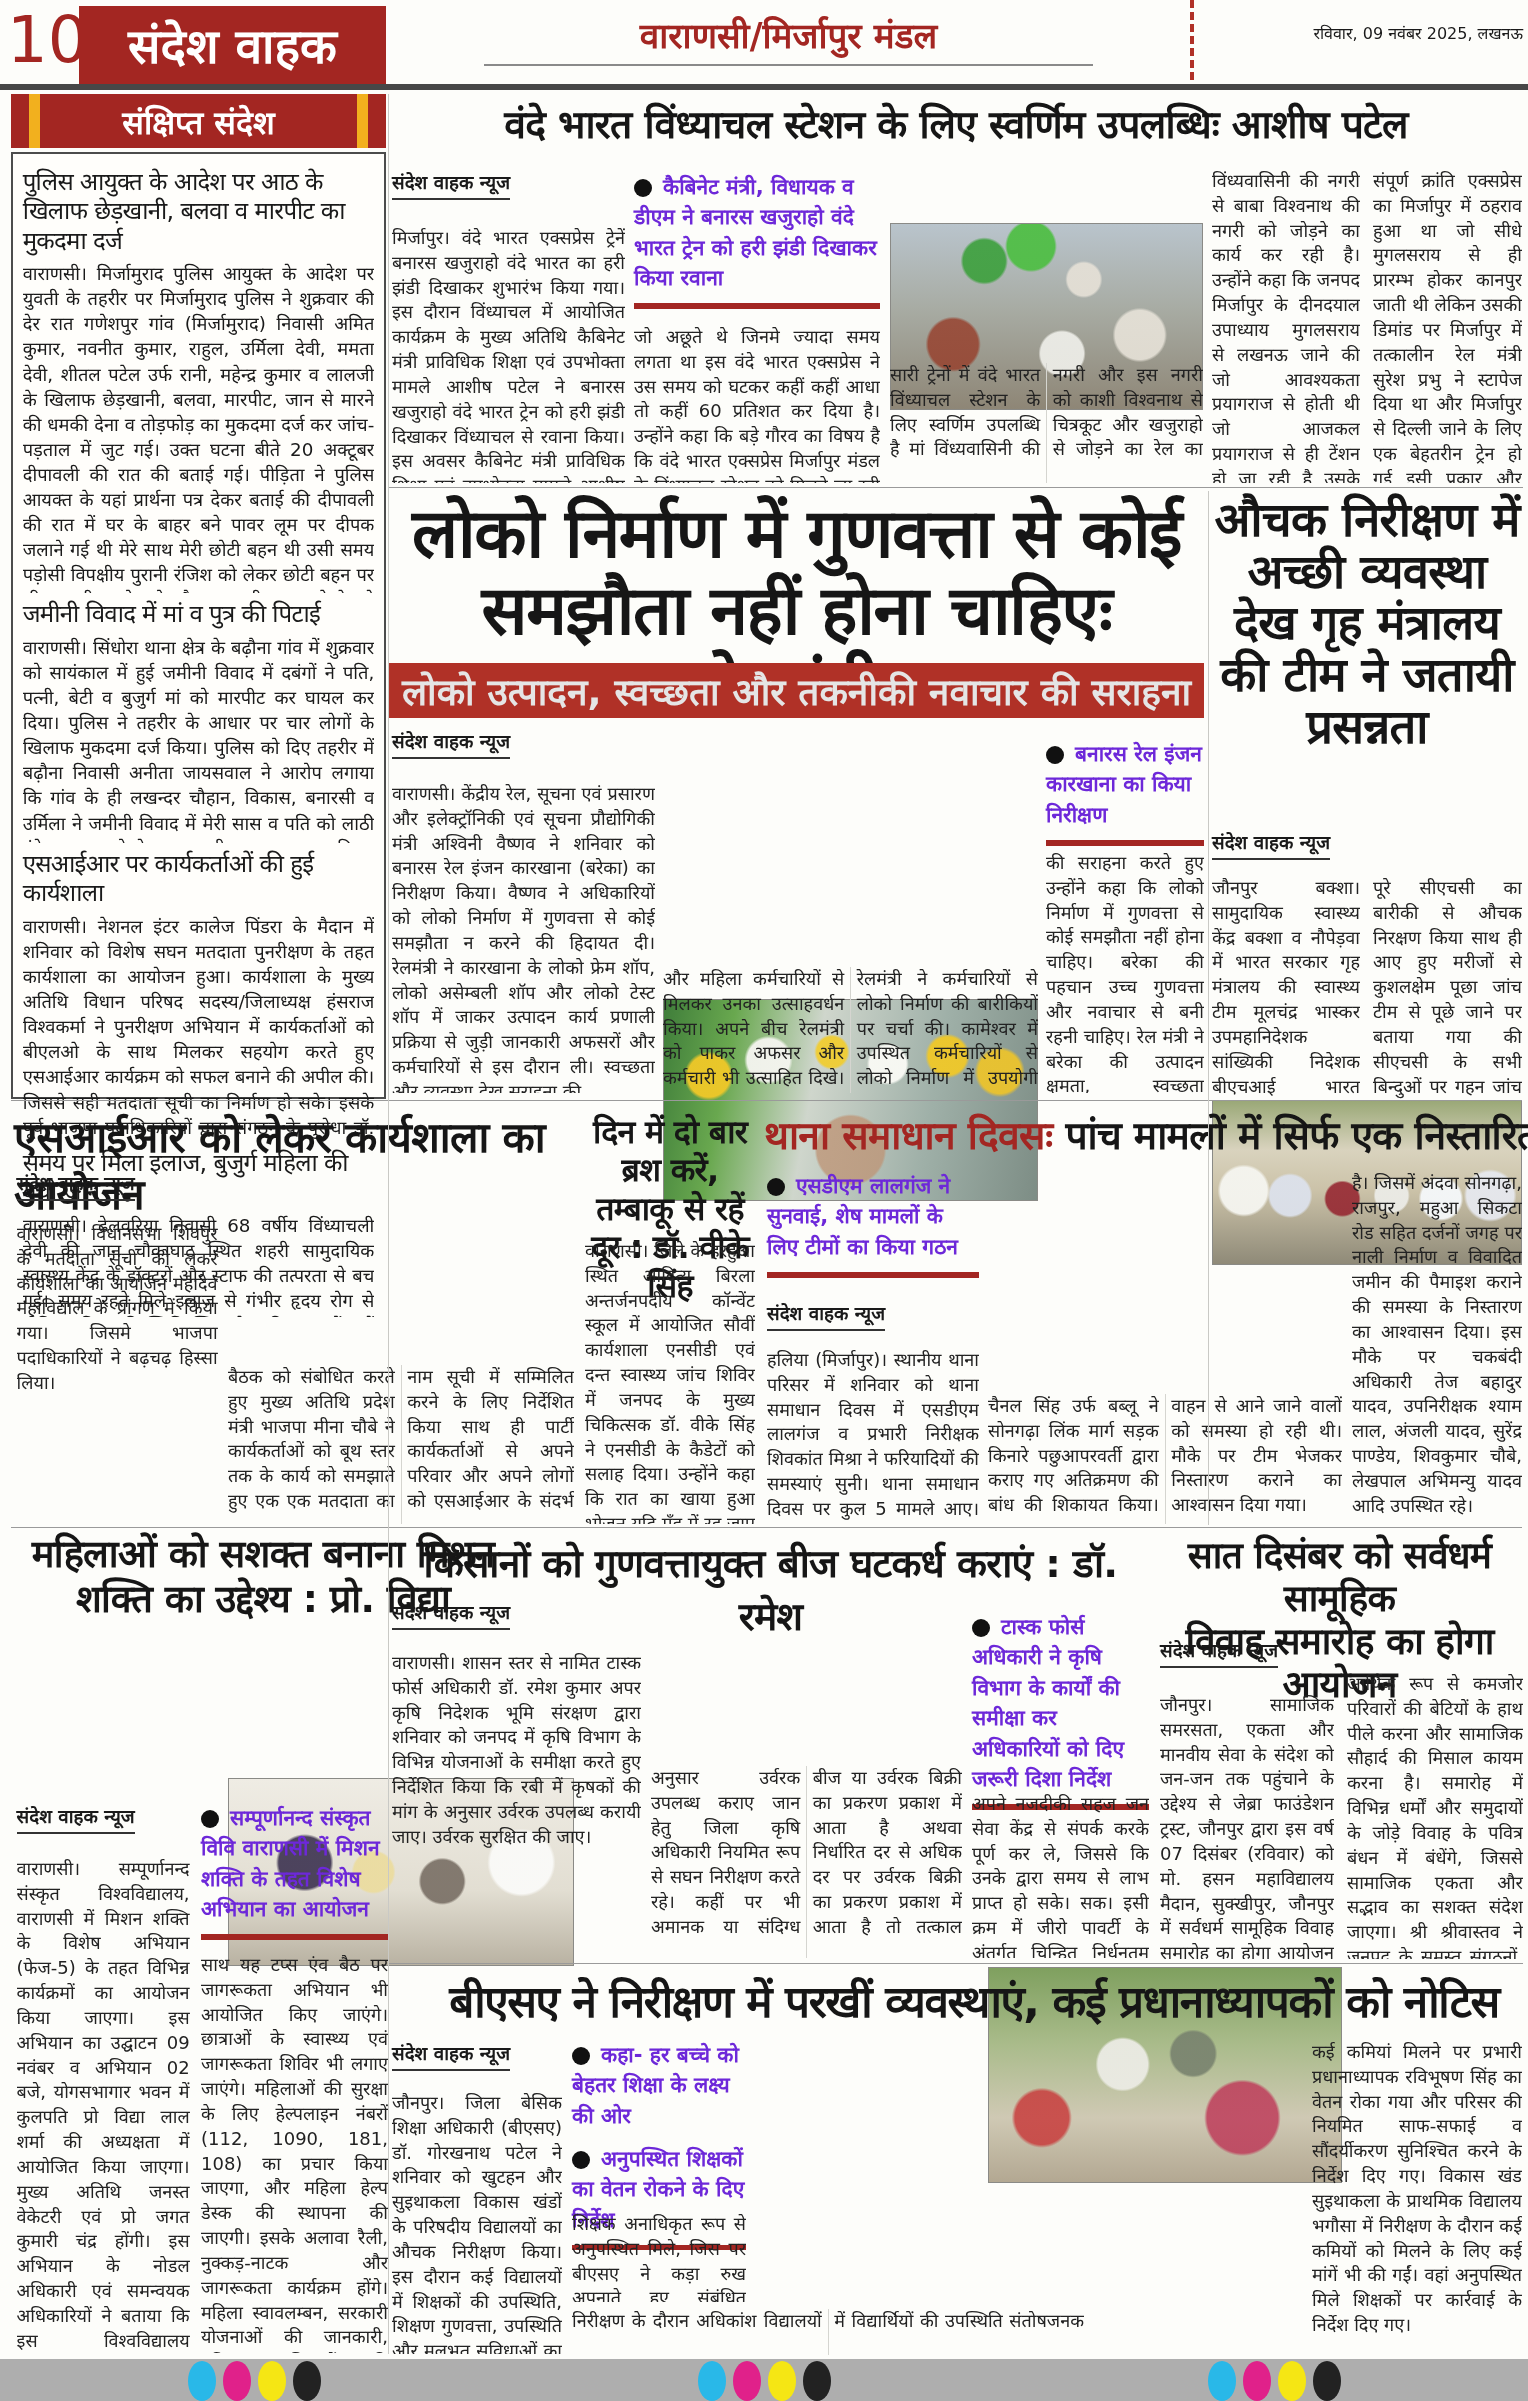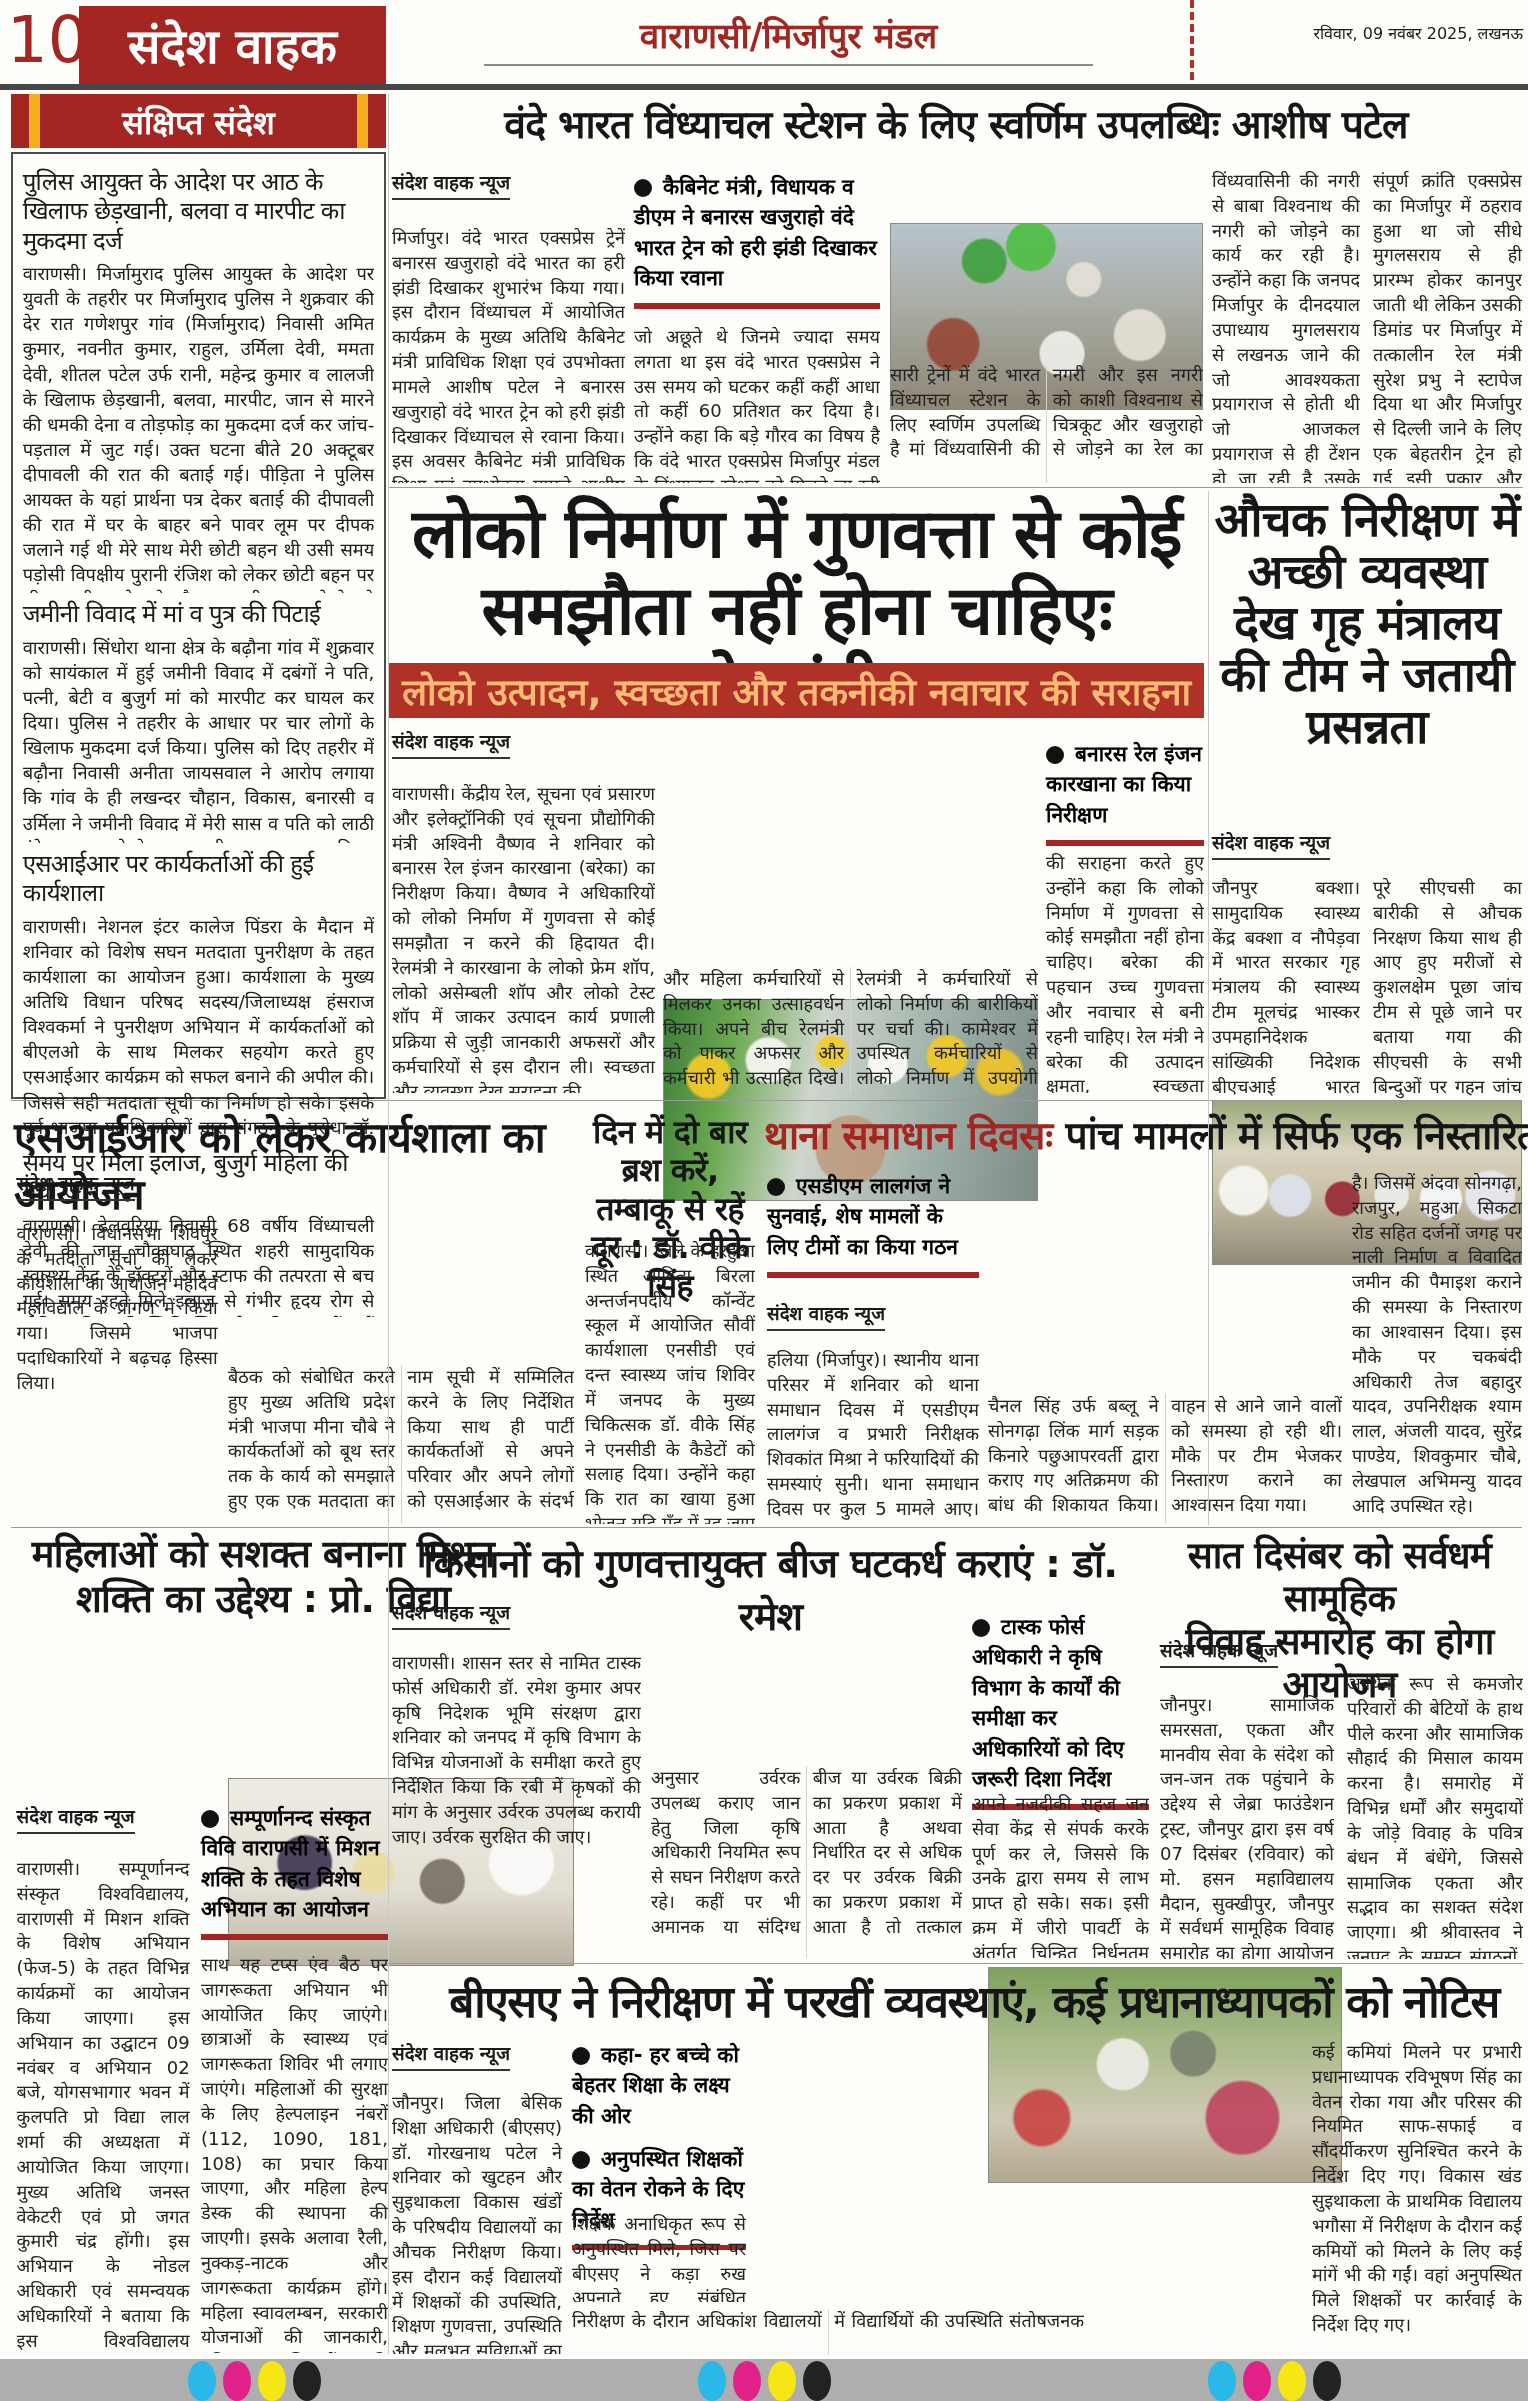--- a/index.html
+++ b/index.html
@@ -10,32 +10,32 @@
     overflow:hidden; margin:0 auto;
   }
   .abs { position:absolute; }
   .body-txt { font-size:18px; line-height:1.38; text-align:justify; color:#222; overflow:hidden; }
   .byline { font-size:18.7px; font-weight:bold; border-bottom:2.1px solid #333; padding-bottom:4.2px; display:inline-block; }
   .rule-h { background:#9a9a9a; height:1.4px; }
   .rule-v { background:#c9c9c5; width:1.4px; }
   .headline { font-weight:bold; color:#161616; letter-spacing:-0.7px; }
   .red { color:#a32622; }
   .photo { background:#c8c2b2; border:1.4px solid #8a8a86; overflow:hidden; position:relative; }
-  .bullet-head { font-size:21px; font-weight:bold; line-height:1.45; color:#000000; }
+  .bullet-head { font-size:21px; font-weight:bold; line-height:1.45; color:#6d28d9; }
   .bullet-head .dot { display:inline-block; width:18px; height:18px; background:#111; border-radius:50%; margin-right:11px; vertical-align:middle; }
   .red-rule { height:5.5px; background:#a32622; margin-top:9.7px; }
   .two-col { column-count:2; column-gap:12.5px; column-rule:0.7px solid #d5d5d0; }
   
   #masthead-box { background:#a32622; color:#fff; display:flex; align-items:center; justify-content:center; font-weight:bold; }
   #briefs-label { background:#a32622; color:#fff; display:flex; align-items:center; justify-content:center; font-weight:bold; position:relative; }
   #briefs-label .ybar { position:absolute; top:0; bottom:0; width:11px; background:#f2b01e; }
   #briefs-box { border:2.1px solid #4c4c4c; background:#fffefb; }
   .brief-title { font-weight:normal; font-size:24px; line-height:1.22; margin:7px 0 5.5px; letter-spacing:-0.7px; }
   .brief-body { font-size:18.3px; line-height:1.37; text-align:justify; }
-  .strip-red { background:#b03127; color:#fdba74; display:flex; align-items:center; justify-content:center; font-weight:bold; }
+  .strip-red { background:#b03127; color:#e5e5e5; display:flex; align-items:center; justify-content:center; font-weight:bold; }
   .dot-group { display:flex; gap:7px; }
   .dot-group span { width:28px; height:40px; border-radius:50%; display:block; }
 </style>
 </head>
 <body>
 
 <div id="page">
 
   <div class="abs red" style="left:7px;top:2.8px;width:69px;font-size:64px;font-weight:normal;">10</div>
   <div class="abs" id="masthead-box" style="left:79px;top:5.5px;width:307px;height:78px;font-size:48px;">संदेश वाहक</div>

